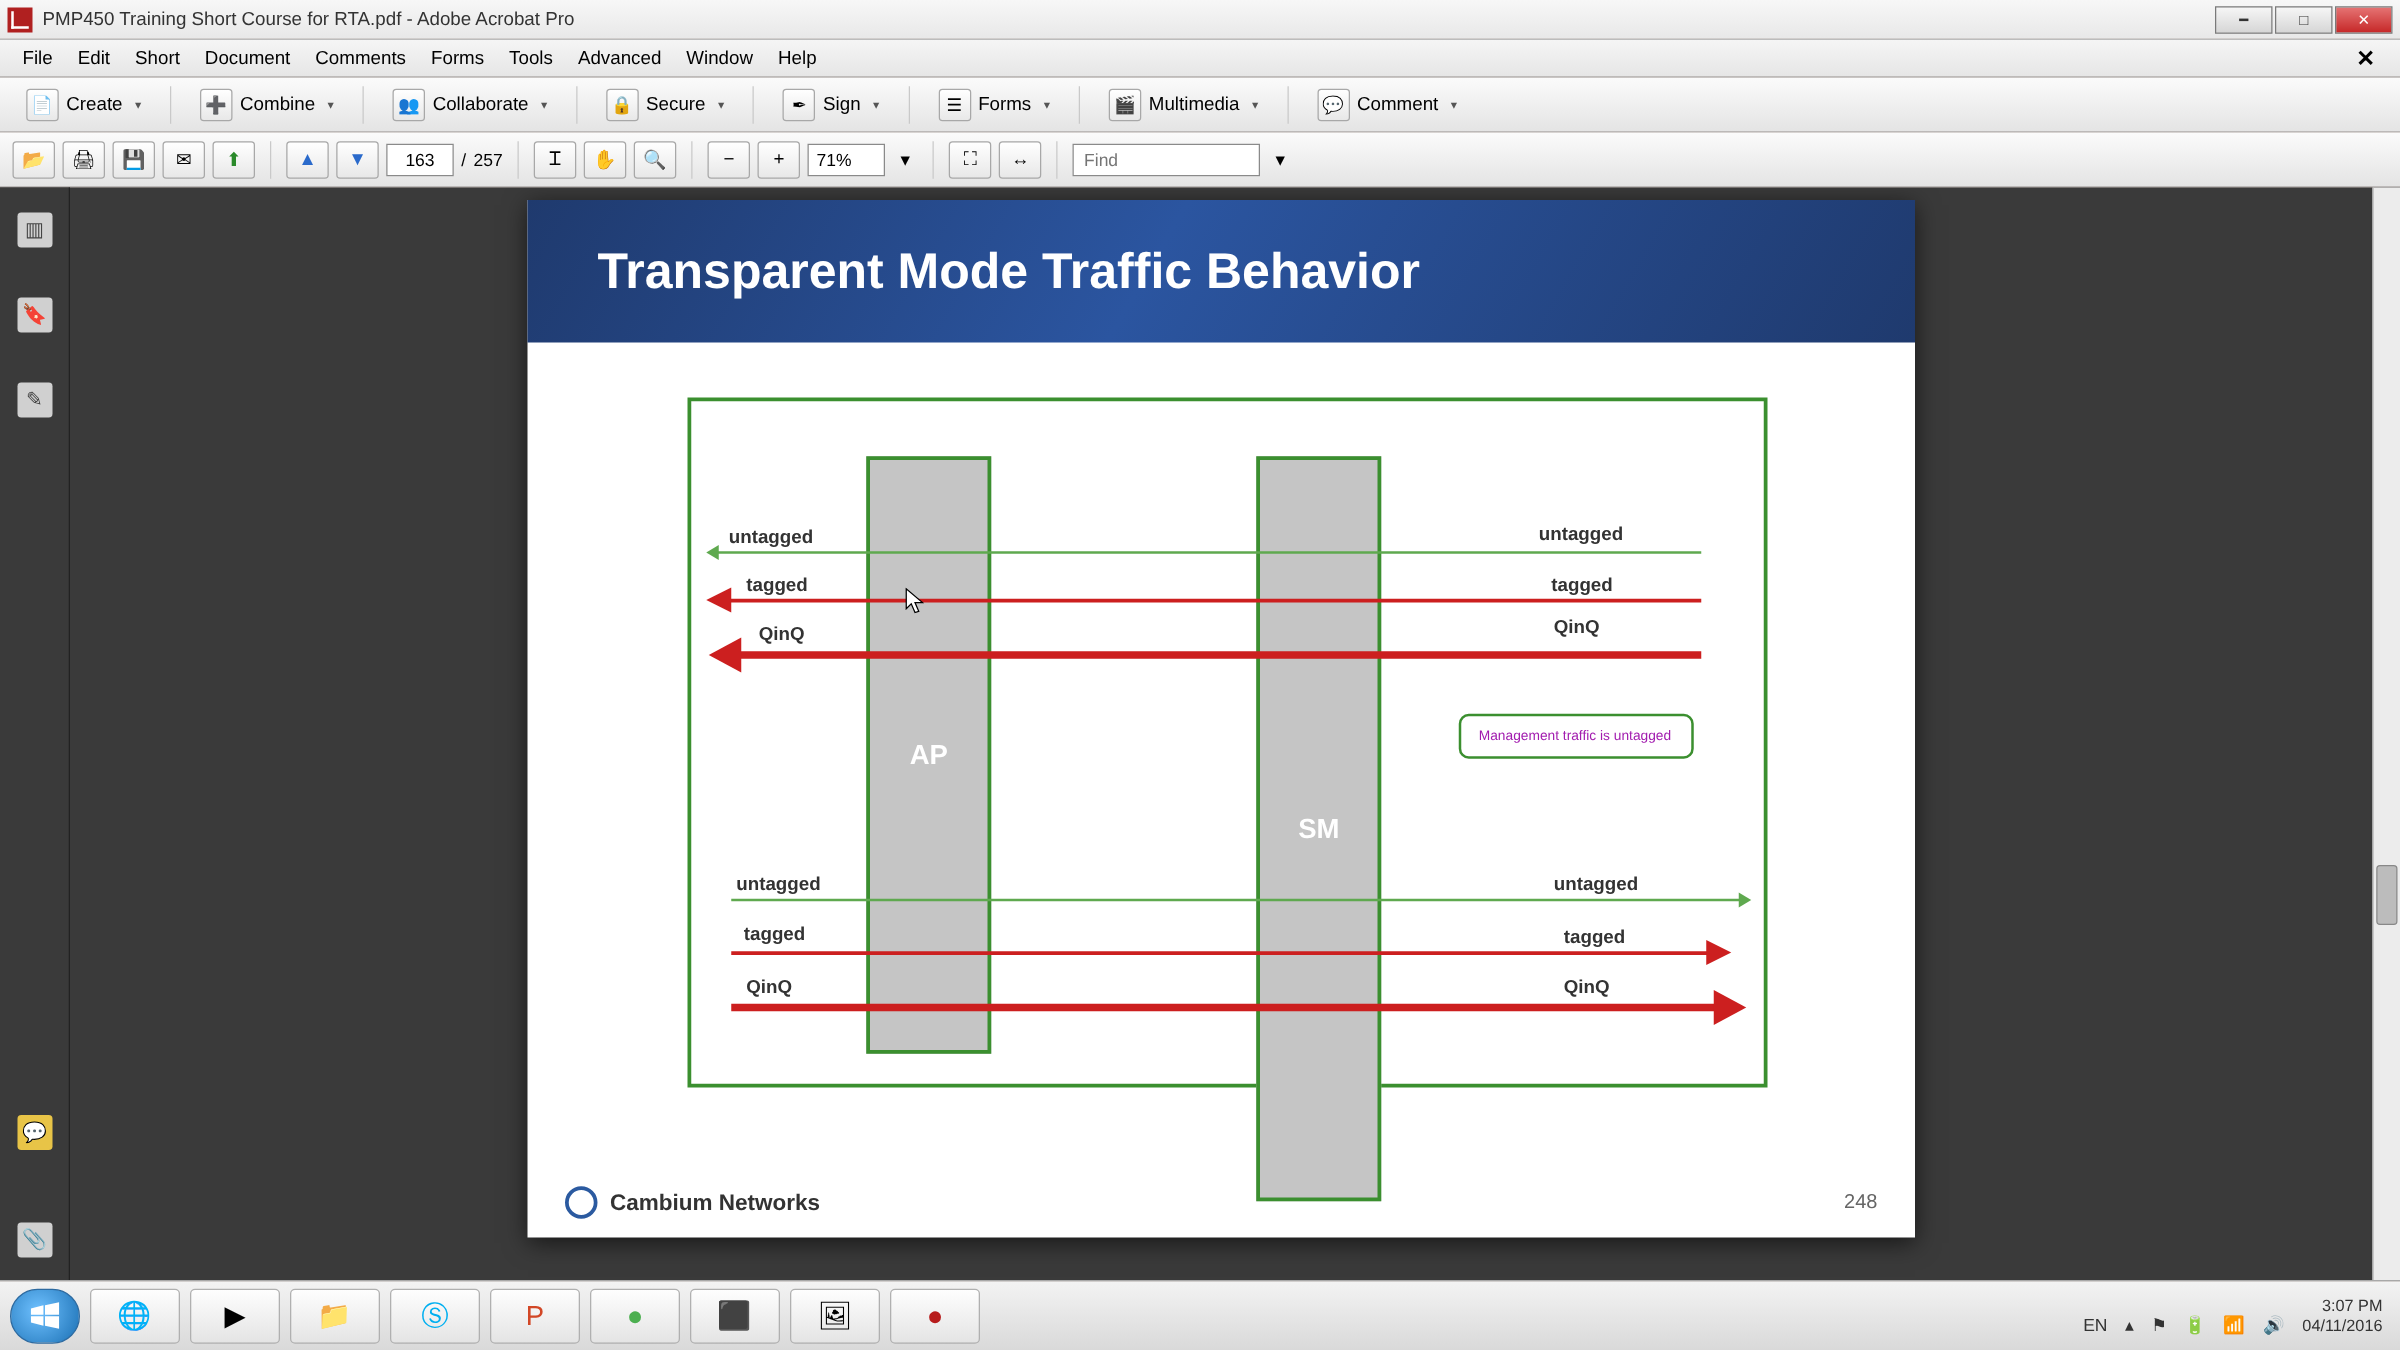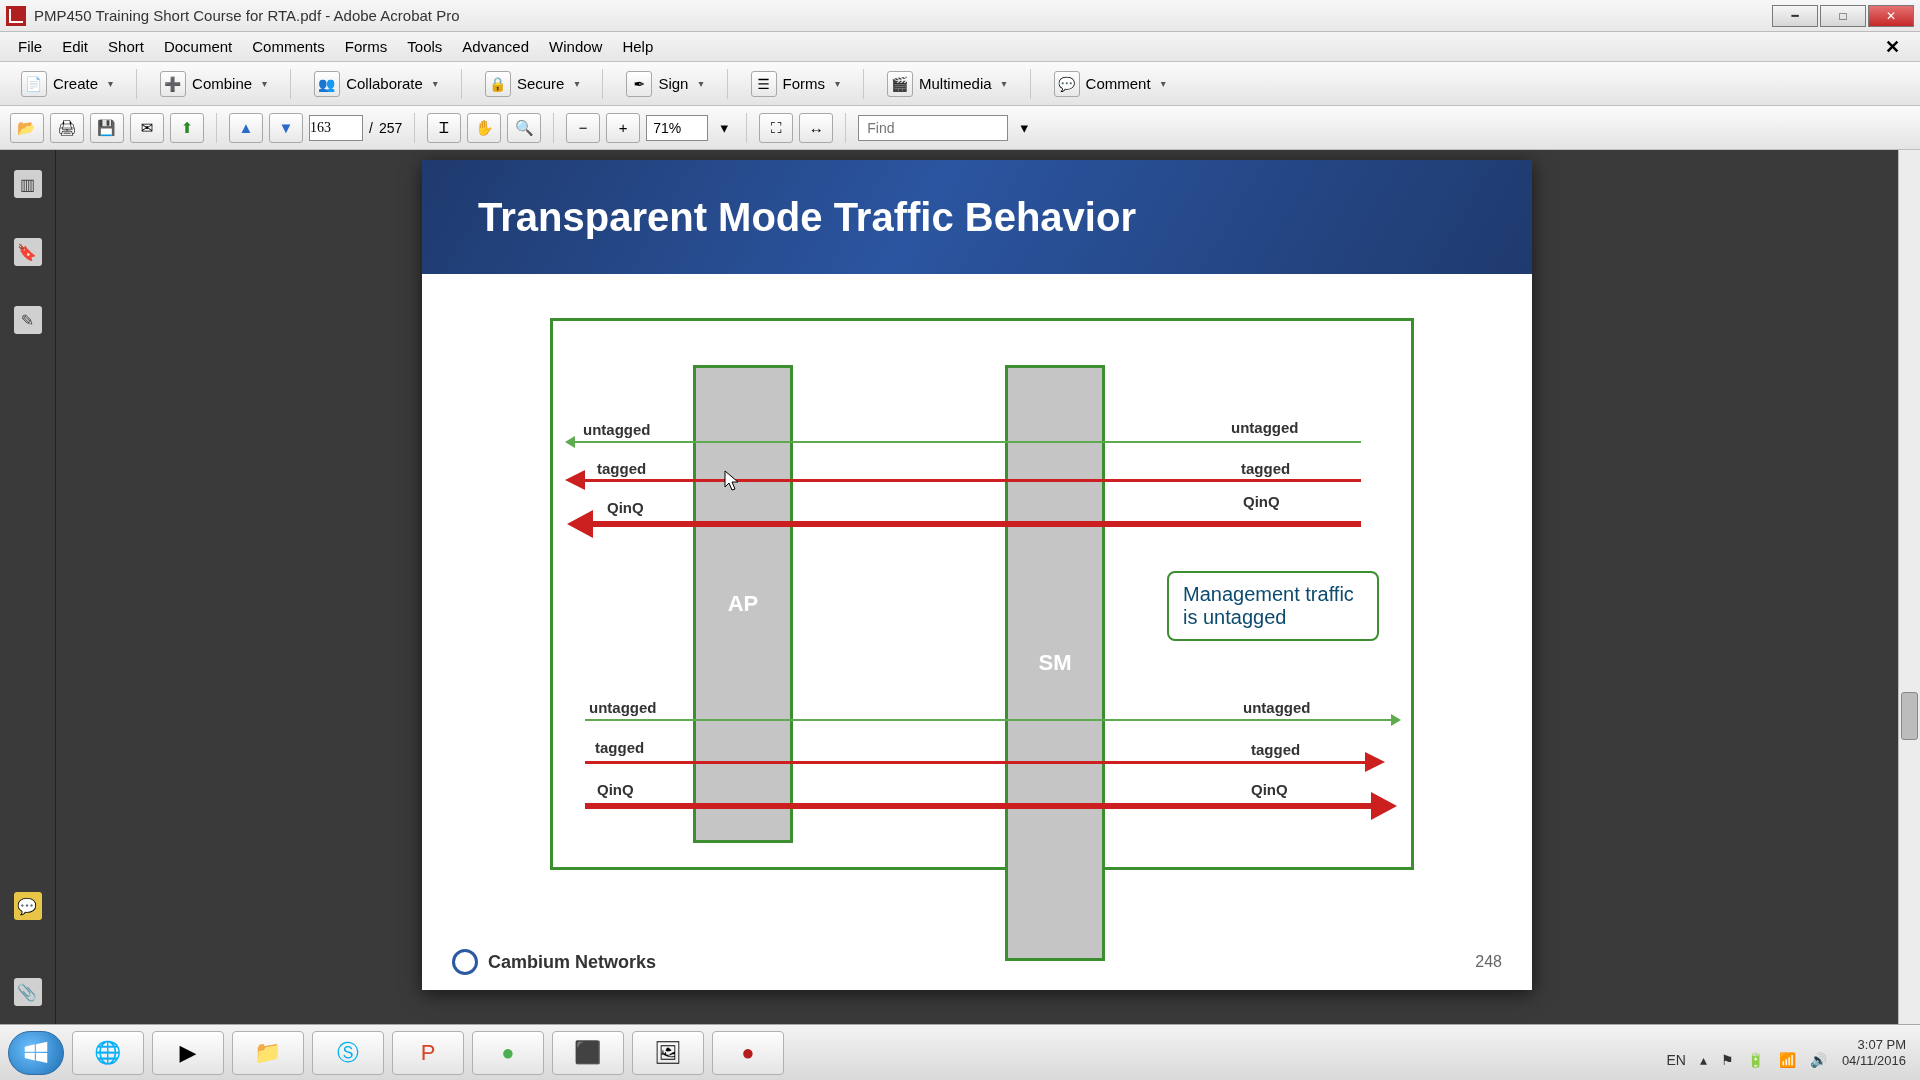--- a/index.html
+++ b/index.html
@@ -21,21 +21,21 @@
 
 
 .toolbar { height:44px; background:linear-gradient(#fbfbfb,#e4e4e4); border-bottom:1px solid #bfbfbf; display:flex; align-items:center; padding:0 10px; gap:6px; font-size:15px;}
 .tbtn { display:flex; align-items:center; gap:6px; padding:4px 10px; border:1px solid transparent; border-radius:3px; }
 .ticon { width:26px; height:26px; display:inline-flex;align-items:center;justify-content:center; border:1px solid #a8a8a8; border-radius:3px; background:linear-gradient(#fff,#e8e8e8); font-size:14px;}
 .sep { width:1px; height:30px; background:#c9c9c9; margin:0 6px;}
 .caret:after{content:"▾"; font-size:10px; margin-left:4px; color:#555;}
 
 .toolbar2 { height:44px; background:linear-gradient(#fbfbfb,#e4e4e4); border-bottom:1px solid #bfbfbf; display:flex; align-items:center; padding:0 10px; gap:6px; font-size:14px;}
 .ibtn { width:34px; height:30px; border:1px solid #a8a8a8; border-radius:3px; background:linear-gradient(#fff,#e8e8e8); display:flex;align-items:center;justify-content:center; font-size:15px;}
-.pagefield { width:54px; height:26px; border:1px solid #8a8a8a; background:#fff; text-align:left; font-size:14px;font-family:Liberation Serif, serif;}
+.pagefield { width:54px; height:26px; border:1px solid #8a8a8a; background:#fff; text-align:center; font-size:14px;}
 .zoomfield { width:62px; height:26px; border:1px solid #8a8a8a; background:#fff; text-align:left; padding:0 6px; font-size:14px;}
 .findfield { width:150px; height:26px; border:1px solid #8a8a8a; background:#fff; padding:0 8px; font-size:14px; color:#888;}
 
 
 .docwrap { flex:1; display:flex; background:#3a3a3a; position:relative;}
 .leftrail { width:56px; background:#3a3a3a; border-right:1px solid #222; display:flex; flex-direction:column; align-items:center; padding-top:20px; gap:40px;}
 .railicon { width:28px; height:28px; background:#d0d0d0; border-radius:3px; display:flex;align-items:center;justify-content:center; font-size:16px; color:#444;}
 .canvas { flex:1; display:flex; justify-content:center; padding:10px 0; position:relative; overflow:hidden;}
 .scrollv { width:22px; background:#ececec; border-left:1px solid #bbb; position:relative;}
 .scrollv .thumb{position:absolute; left:2px; right:2px; top:62%; height:48px; background:#bcbcbc; border:1px solid #888; border-radius:3px;}
@@ -51,21 +51,21 @@
 
 .gline { position:absolute; height:2px; background:#5fa94f;}
 .rline { position:absolute; height:3px; background:#cc1f1f;}
 .rthick { position:absolute; height:6px; background:#cc1f1f;}
 
 .arrL { position:absolute; width:0;height:0; border-top:10px solid transparent; border-bottom:10px solid transparent; border-right:20px solid #cc1f1f;}
 .arrLbig { position:absolute; width:0;height:0; border-top:14px solid transparent; border-bottom:14px solid transparent; border-right:26px solid #cc1f1f;}
 .arrGsm { position:absolute; width:0;height:0; border-top:6px solid transparent; border-bottom:6px solid transparent; }
 .arrR { position:absolute; width:0;height:0; border-top:14px solid transparent; border-bottom:14px solid transparent; border-left:26px solid #cc1f1f;}
 .lbl { position:absolute; font-size:15px; font-weight:bold; color:#333;}
-.callout { position:absolute; border:2px solid #3b8f2f; border-radius:8px; padding:10px 14px; font-size:20px; width:212px; color:#0c4a6e; background:#fff;}
+.callout { position:absolute; border:2px solid #3b8f2f; border-radius:8px; padding:10px 14px; font-size:11px; width:188px; color:#a21caf; background:#fff;}
 .footer { height:56px; display:flex; align-items:center; padding:0 30px; justify-content:space-between;}
 .brand { display:flex; align-items:center; gap:10px; color:#333; font-size:18px; font-weight:600;}
 .brandmark{ width:26px;height:26px;border-radius:50%;border:3px solid #2b5aa0; position:relative;}
 .pgno { font-size:16px; color:#666;}
 
 .cursor { position:absolute; width:16px; height:22px; pointer-events:none;}
 .cursor svg{width:100%;height:100%;}
 
 
 .taskbar { height:56px; background:linear-gradient(#f3f3f3,#d9d9d9); border-top:1px solid #a8a8a8; display:flex; align-items:center; padding:0 8px; gap:8px;}

